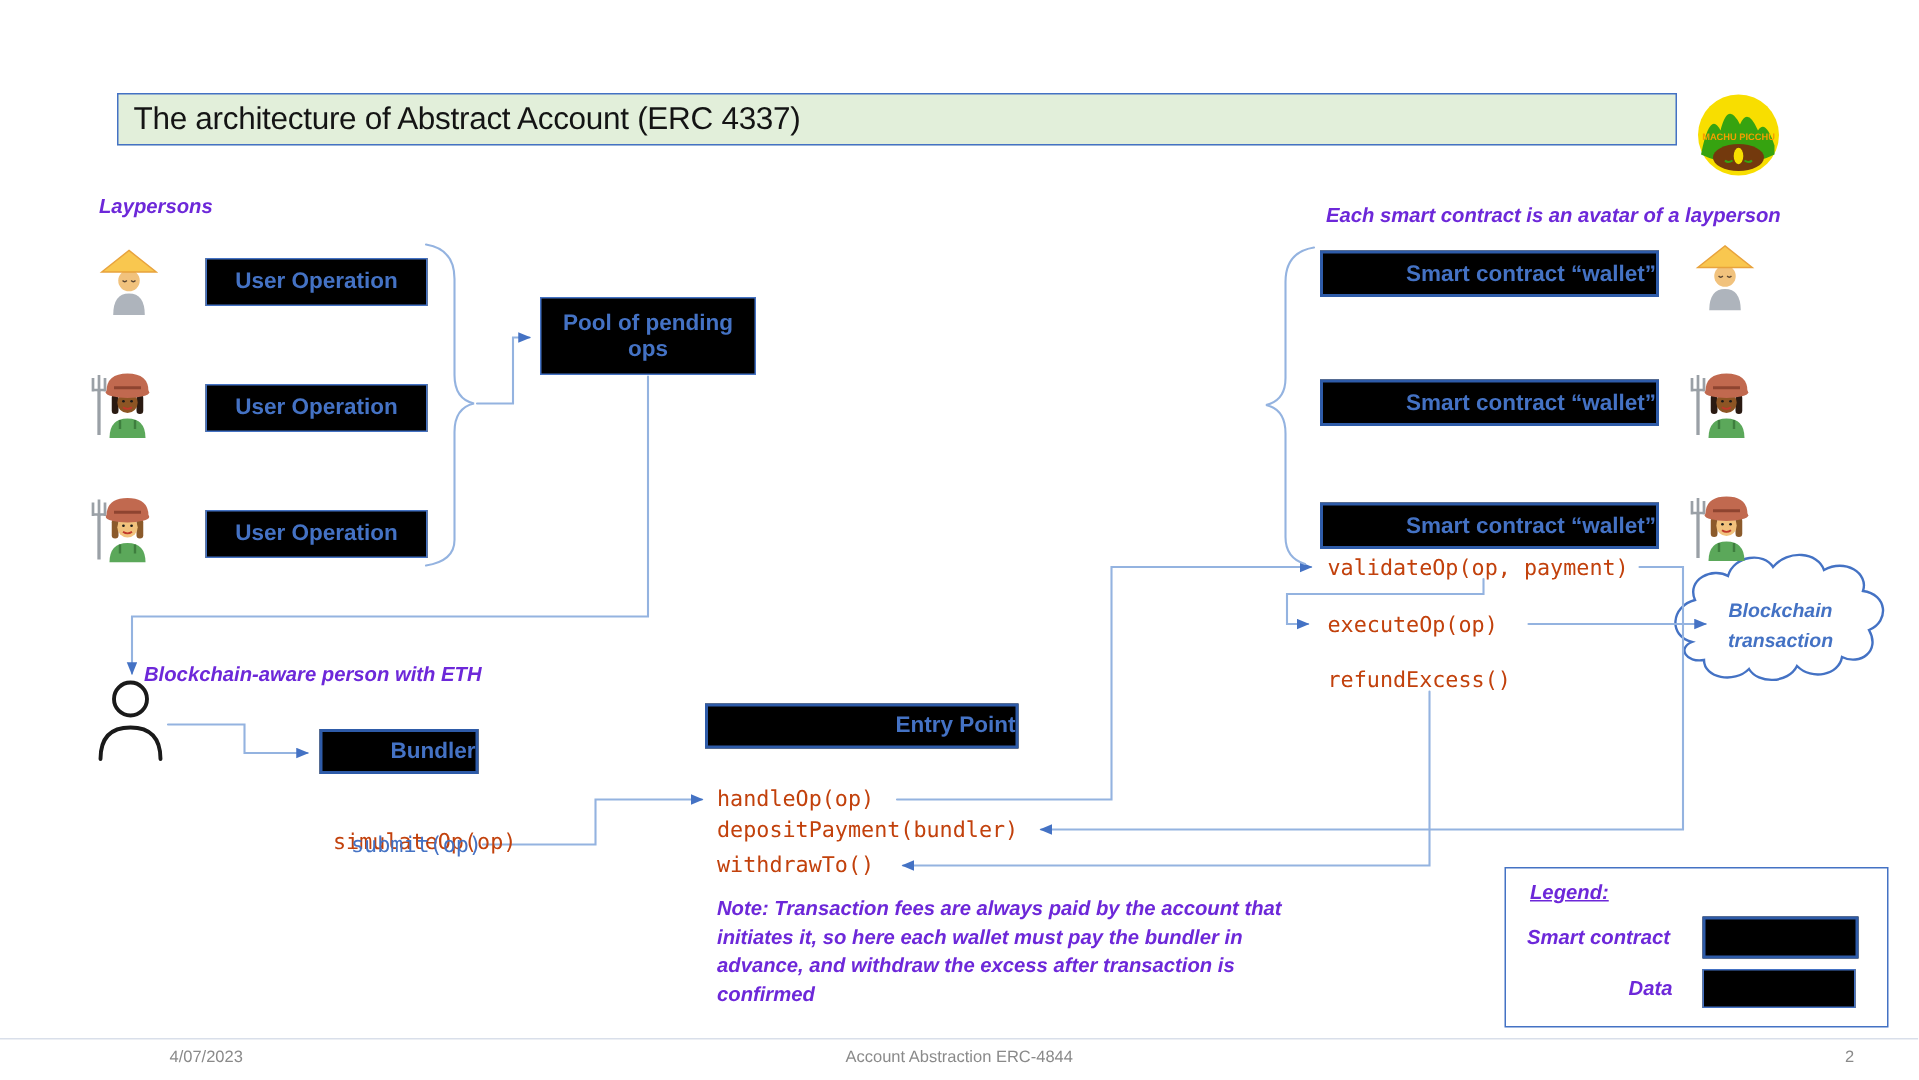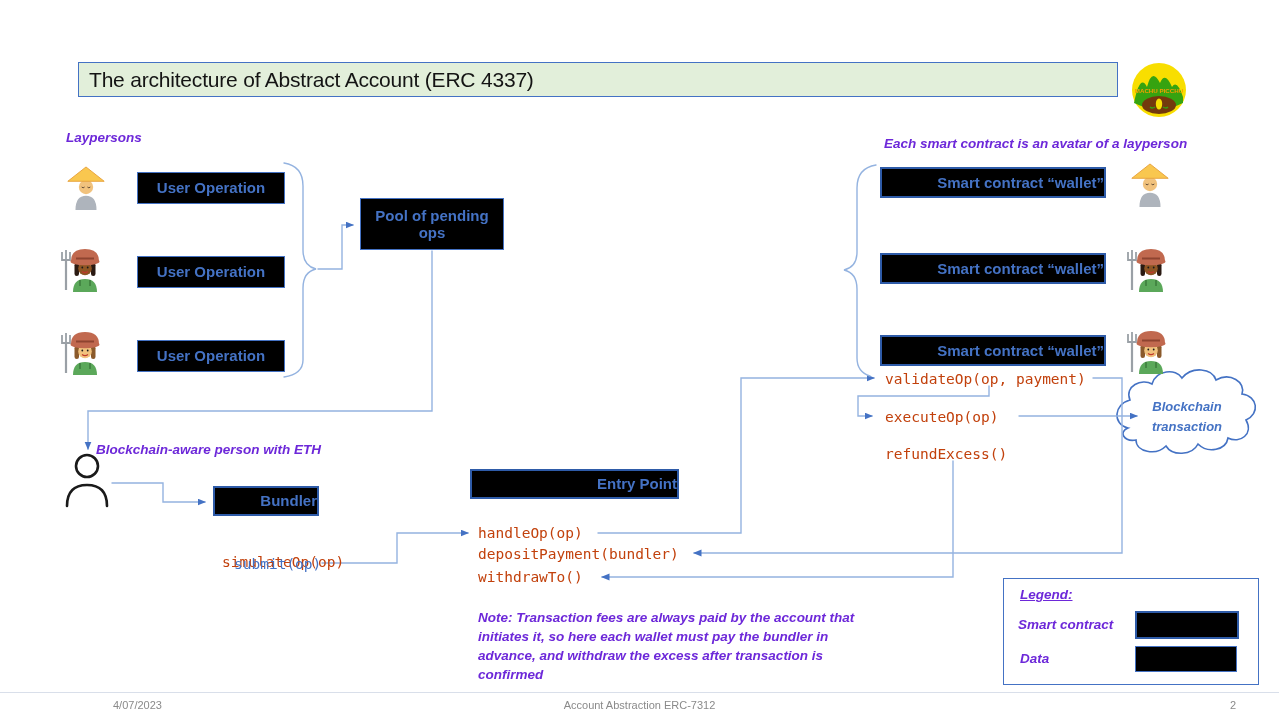--- a/index.html
+++ b/index.html
@@ -16,21 +16,21 @@
   .box{display:flex;align-items:center;justify-content:center;text-align:center;
        color:#4472C4;font-weight:600;font-size:15px;background:#000000;line-height:1.15;}
   .thin{border:1.5px solid #4472C4;}
   .thick{border:2.5px solid #2E5BA8;justify-content:flex-end;}
 
   .mono{font-family:"DejaVu Sans Mono","Liberation Mono",monospace;
         font-size:14.5px;color:#c2410c;white-space:pre;}
   .mono-blue{color:#4472C4;margin-left:12px;}
 
   .blue-italic{color:#6d28d9;font-weight:700;font-style:italic;font-size:13.5px;}
-  .note{width:398px;line-height:1.4;margin-top:12px;}
+  .note{width:398px;line-height:1.4;}
 
   .legend-frame{left:1003px;top:578px;width:254px;height:105px;border:1.5px solid #4472C4;background:#fff;}
   .legend-title{text-decoration:underline;}
 
   .footer-line{left:0;top:692px;width:1279px;height:0;border-top:1px solid #D9DFEA;}
   .footer-text{font-size:11px;color:#8a8a8a;}
   .footer-center{left:0;top:699px;width:1279px;text-align:center;}
 
   .cloud-label{left:1141px;top:397px;width:92px;text-align:center;
                color:#4472C4;font-weight:700;font-style:italic;font-size:13px;line-height:1.5;}
@@ -211,21 +211,21 @@
   <div class="abs z2 mono" style="left:478px;top:525px;">handleOp(op)</div>
   <div class="abs z2 mono" style="left:478px;top:546px;">depositPayment(bundler)</div>
   <div class="abs z2 mono" style="left:478px;top:569px;">withdrawTo()</div>
 
   <div class="abs z2 blue-italic note" style="left:478px;top:597px;">Note: Transaction fees are always paid by the account that initiates it, so here each wallet must pay the bundler in advance, and withdraw the excess after transaction is confirmed</div>
 
   <div class="abs z2 legend-frame"></div>
   <div class="abs z2 blue-italic legend-title" style="left:1020px;top:587px;">Legend:</div>
   <div class="abs z2 blue-italic" style="left:1018px;top:617px;">Smart contract</div>
   <div class="abs z2 box thick" style="left:1135px;top:611px;width:100px;height:24px;"></div>
-  <div class="abs z2 blue-italic" style="left:1020px;top:651px;width:95px;">Data</div>
+  <div class="abs z2 blue-italic" style="left:1020px;top:651px;width:95px;text-align:right;">Data</div>
   <div class="abs z2 box thin" style="left:1135px;top:646px;width:100px;height:24px;"></div>
 
   <div class="abs z2 footer-line"></div>
   <div class="abs z2 footer-text" style="left:113px;top:699px;">4/07/2023</div>
-  <div class="abs z2 footer-text footer-center">Account Abstraction ERC-7312</div>
+  <div class="abs z2 footer-text footer-center">Account Abstraction ERC-4844</div>
   <div class="abs z2 footer-text" style="left:1230px;top:699px;">2</div>
 
 </div>
 
 </body></html>

